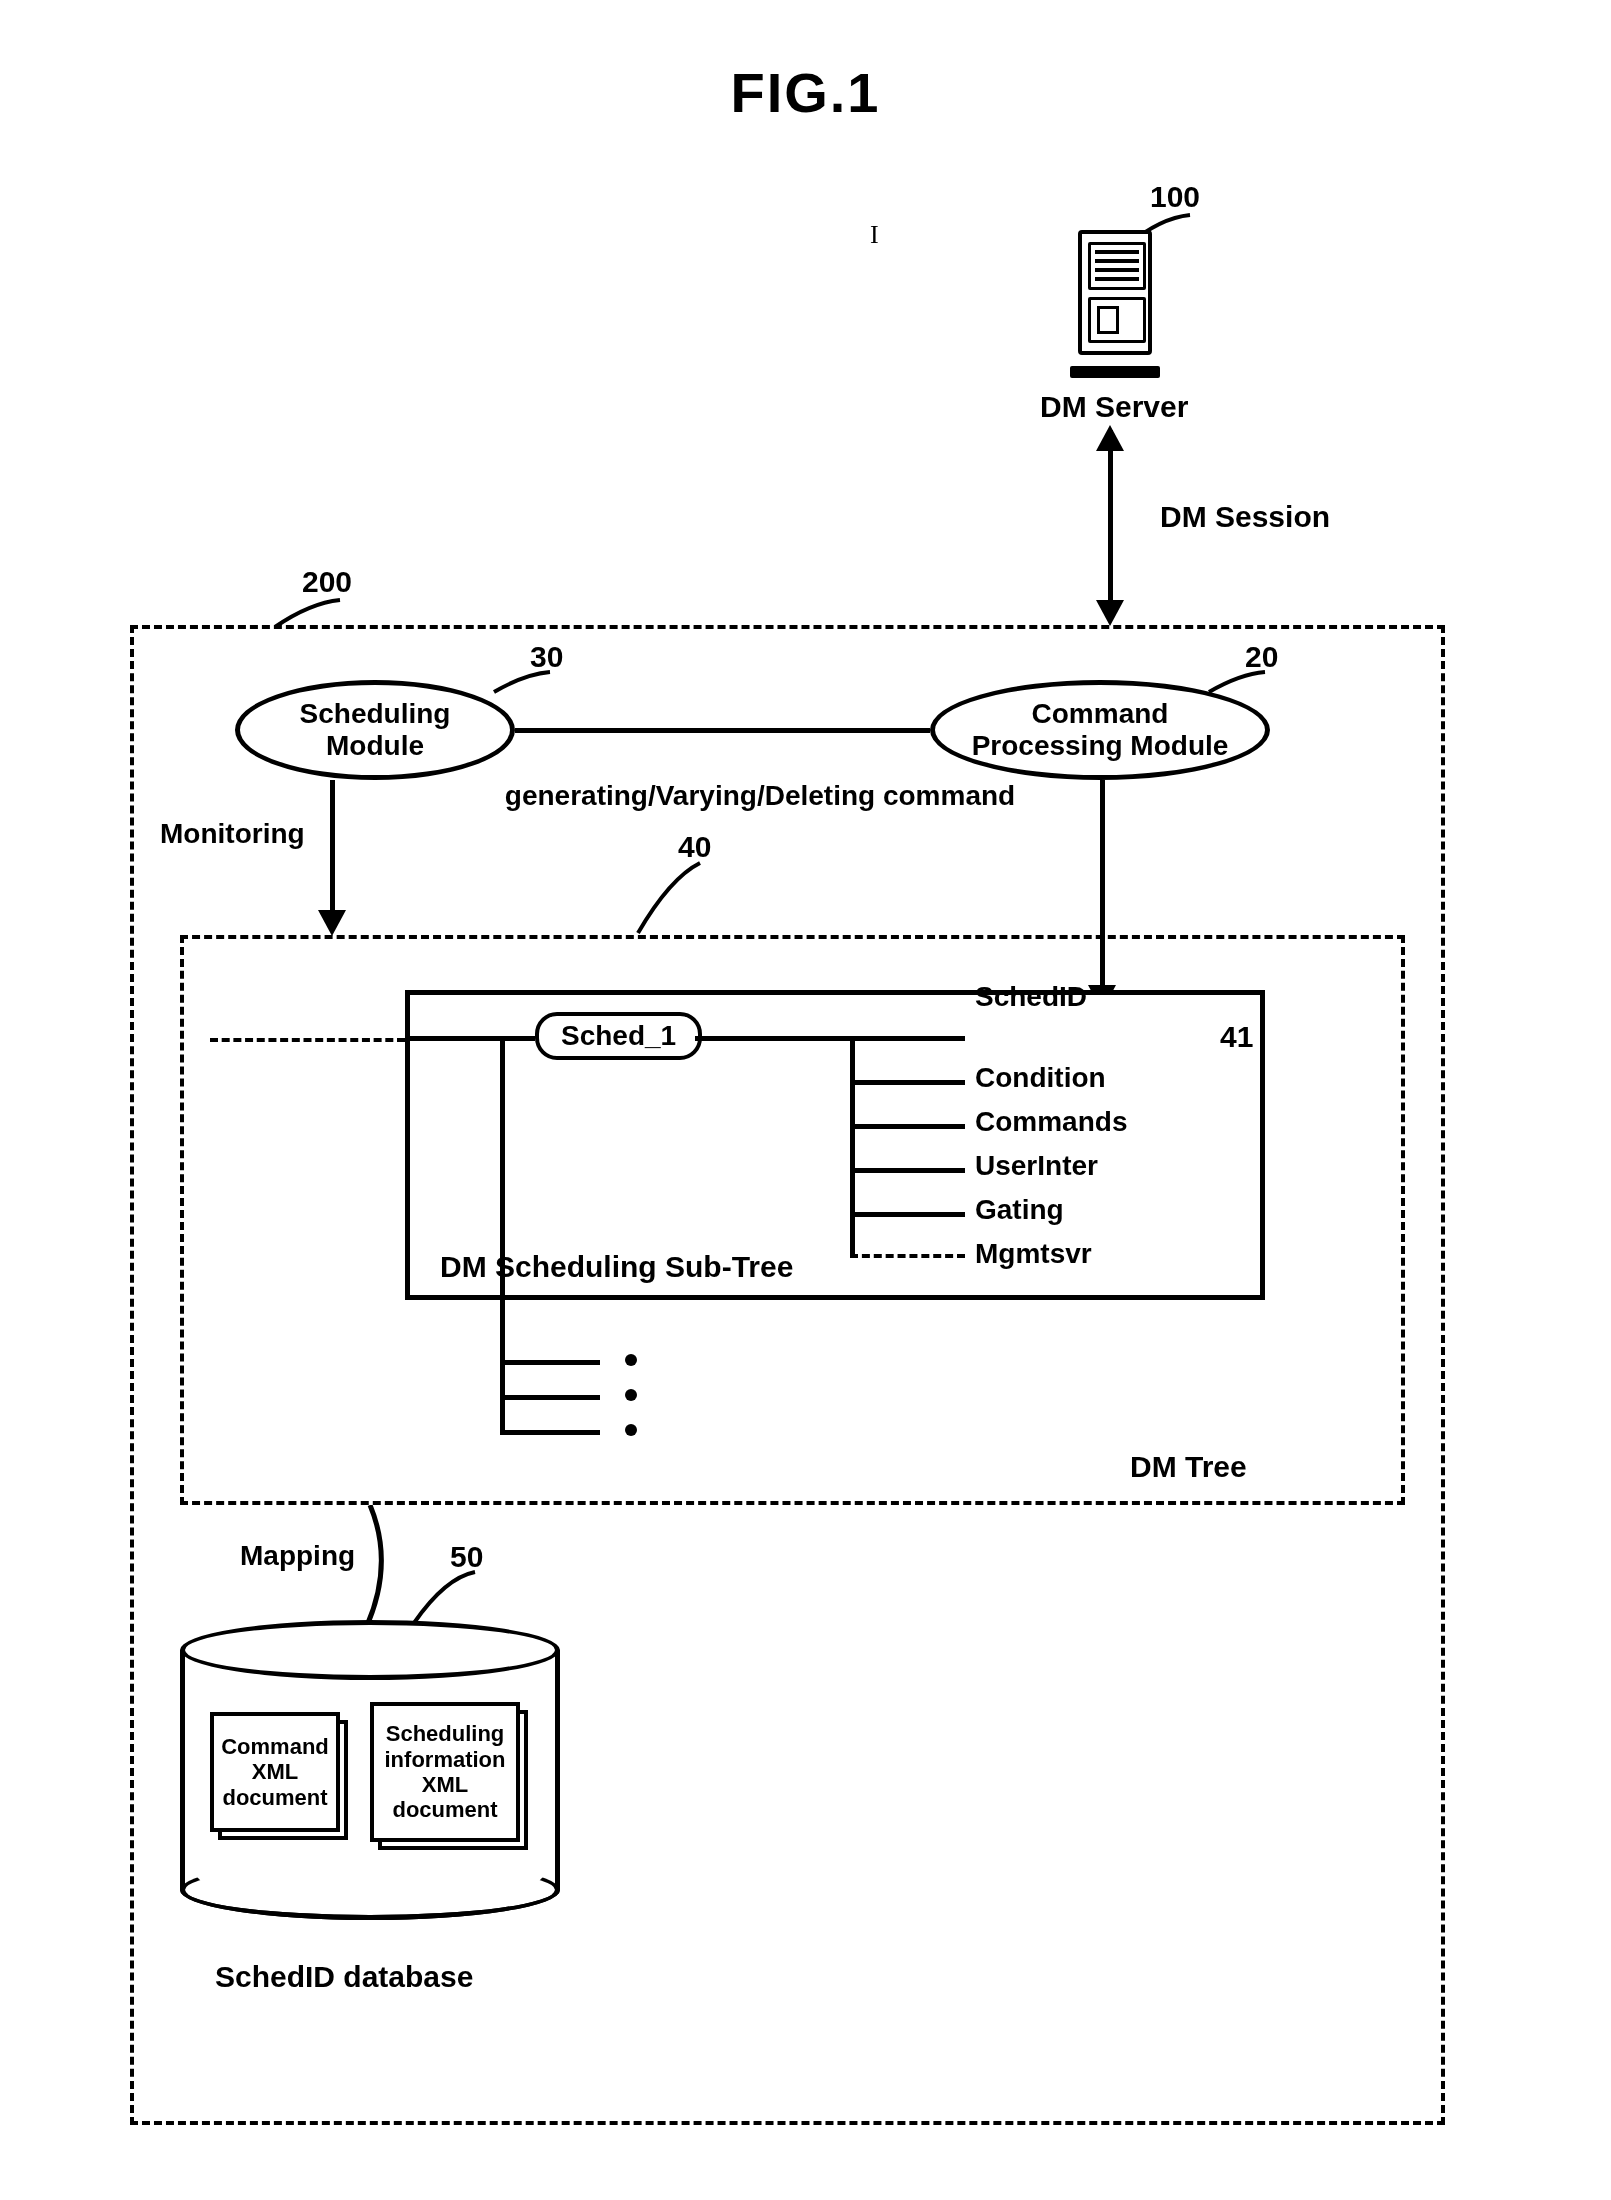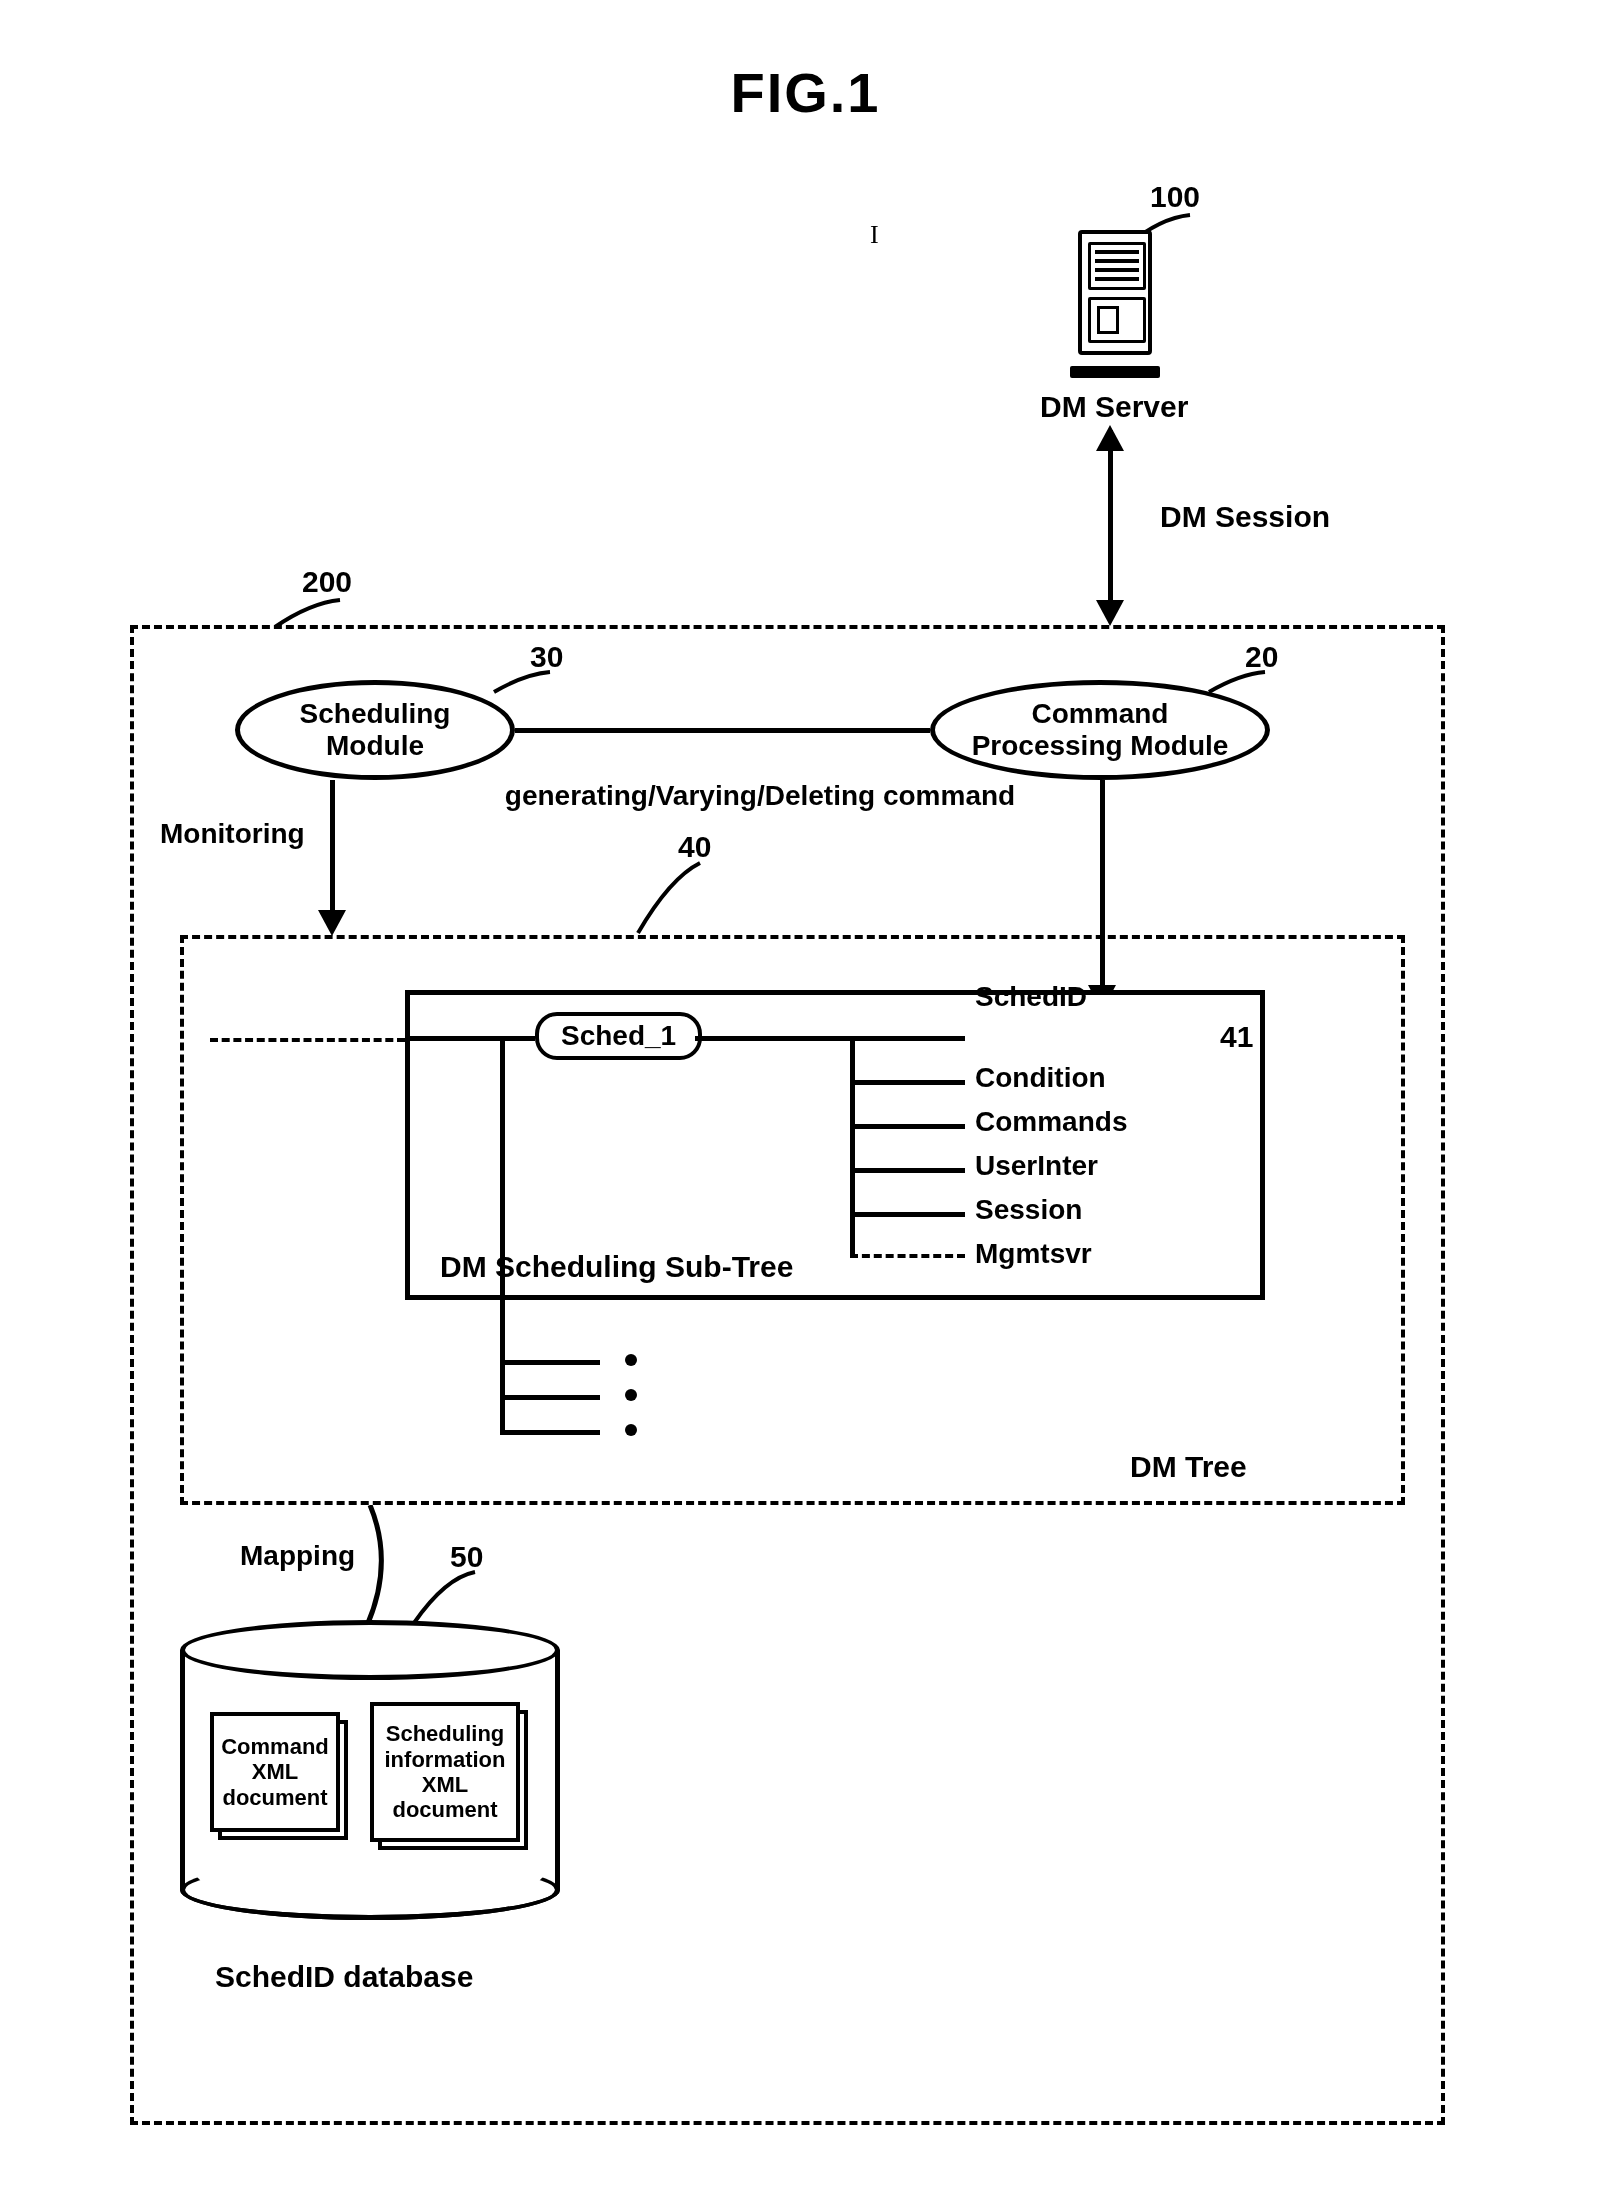--- a/index.html
+++ b/index.html
@@ -270,21 +270,21 @@
   <div class="hline" style="left:720px; top:890px; width:115px;"></div>
   <div class="hline" style="left:720px; top:934px; width:115px;"></div>
   <div class="hline" style="left:720px; top:978px; width:115px;"></div>
   <div class="hline" style="left:720px; top:1022px; width:115px;"></div>
   <div style="position:absolute; left:720px; top:1064px; width:115px; height:0; border-top:4px dashed #000;"></div>
 
   <div class="small-label" style="left:845px; top:791px;">SchedID</div>
   <div class="small-label" style="left:845px; top:872px;">Condition</div>
   <div class="small-label" style="left:845px; top:916px;">Commands</div>
   <div class="small-label" style="left:845px; top:960px;">UserInter</div>
-  <div class="small-label" style="left:845px; top:1004px;">Session</div>
+  <div class="small-label" style="left:845px; top:1004px;">Gating</div>
   <div class="small-label" style="left:845px; top:1048px;">Mgmtsvr</div>
 
   <div class="vline" style="left:370px; top:850px; height:390px;"></div>
   <div class="hline" style="left:370px; top:1170px; width:100px;"></div>
   <div class="hline" style="left:370px; top:1205px; width:100px;"></div>
   <div class="hline" style="left:370px; top:1240px; width:100px;"></div>
   <div class="dot" style="left:495px; top:1164px;"></div>
   <div class="dot" style="left:495px; top:1199px;"></div>
   <div class="dot" style="left:495px; top:1234px;"></div>
 

